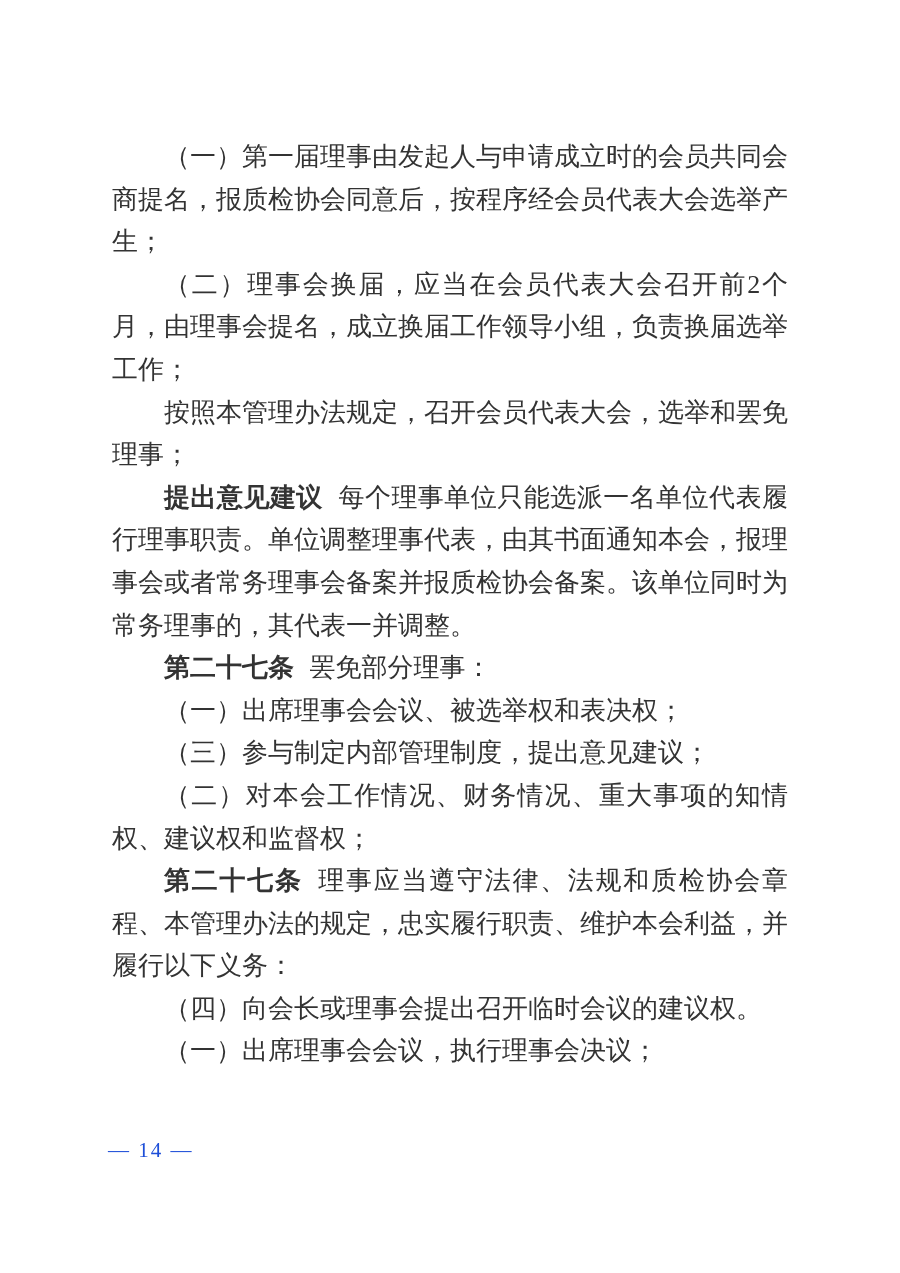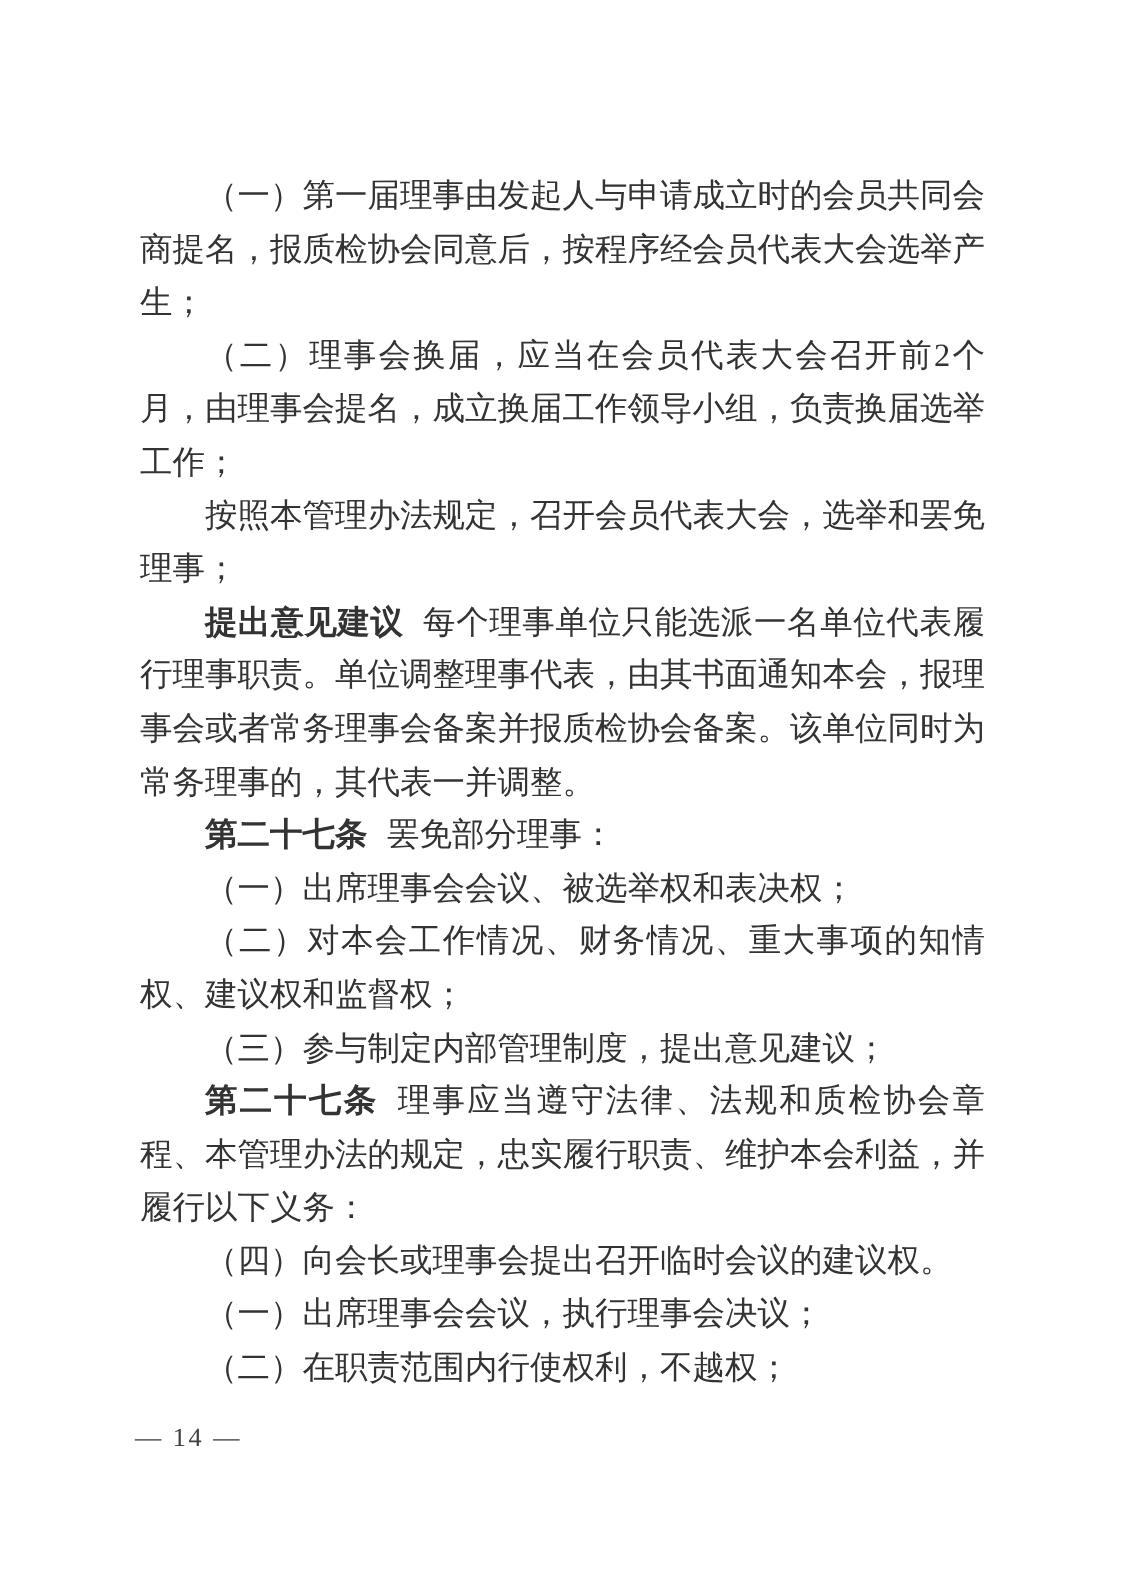--- a/index.html
+++ b/index.html
@@ -30,21 +30,21 @@
     text-indent: 2em;
   }
   .lead {
     font-weight: bold;
     margin-right: 0.6em;
   }
   .footer {
     position: absolute;
     left: 108px;
     top: 1138px;
-    color: #404040;
+    color: #1d4ed8;
     font-size: 21px;
     letter-spacing: 2px;
   }
 </style>
 </head>
 <body>
 
 <div class="page">
 
   <div class="content">
@@ -56,29 +56,28 @@
 
     <p class="para"><span>按照本管理办法规定，召开会员代表大会，选举和罢免理事；</span></p>
 
 
     <p class="para"><b class="lead">提出意见建议</b><span>每个理事单位只能选派一名单位代表履行理事职责。单位调整理事代表，由其书面通知本会，报理事会或者常务理事会备案并报质检协会备案。该单位同时为常务理事的，其代表一并调整。</span></p>
 
     <p class="para"><b class="lead">第二十七条</b><span>罢免部分理事：</span></p>
 
     <p class="para"><span>（一）出席理事会会议、被选举权和表决权；</span></p>
 
+    <p class="para"><span>（三）参与制定内部管理制度，提出意见建议；</span></p>
+
     <p class="para"><span>（二）对本会工作情况、财务情况、重大事项的知情权、建议权和监督权；</span></p>
-
-    <p class="para"><span>（三）参与制定内部管理制度，提出意见建议；</span></p>
 
     <p class="para"><b class="lead">第二十七条</b><span>理事应当遵守法律、法规和质检协会章程、本管理办法的规定，忠实履行职责、维护本会利益，并履行以下义务：</span></p>
 
     <p class="para"><span>（四）向会长或理事会提出召开临时会议的建议权。</span></p>
 
     <p class="para"><span>（一）出席理事会会议，执行理事会决议；</span></p>
 
-    <p class="para"><span>（二）在职责范围内行使权利，不越权；</span></p>
 
   </div>
 
   <div class="footer">— 14 —</div>
 
 </div>
 
 </body></html>

